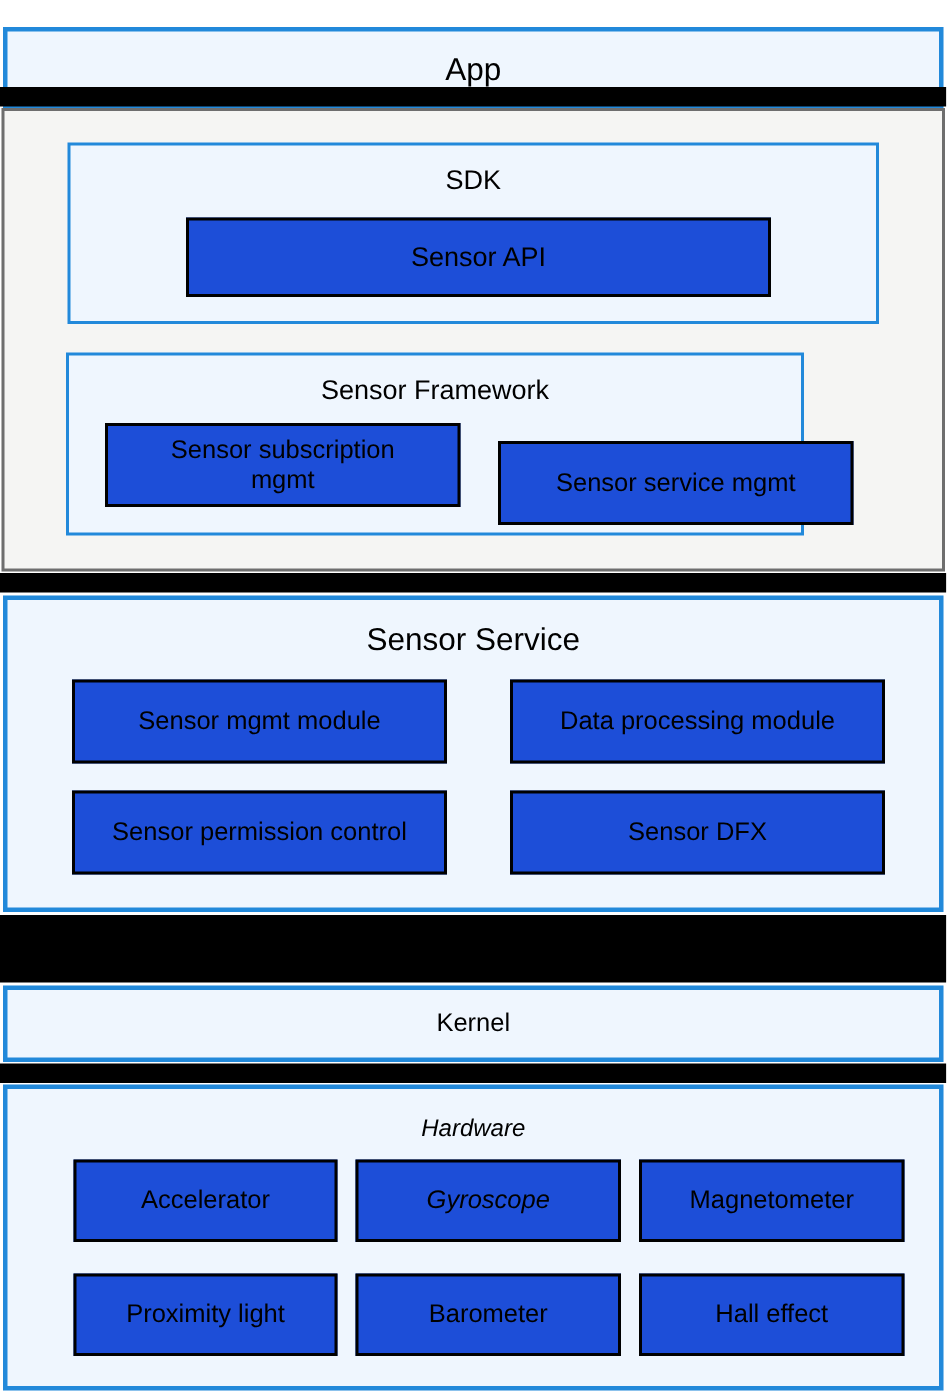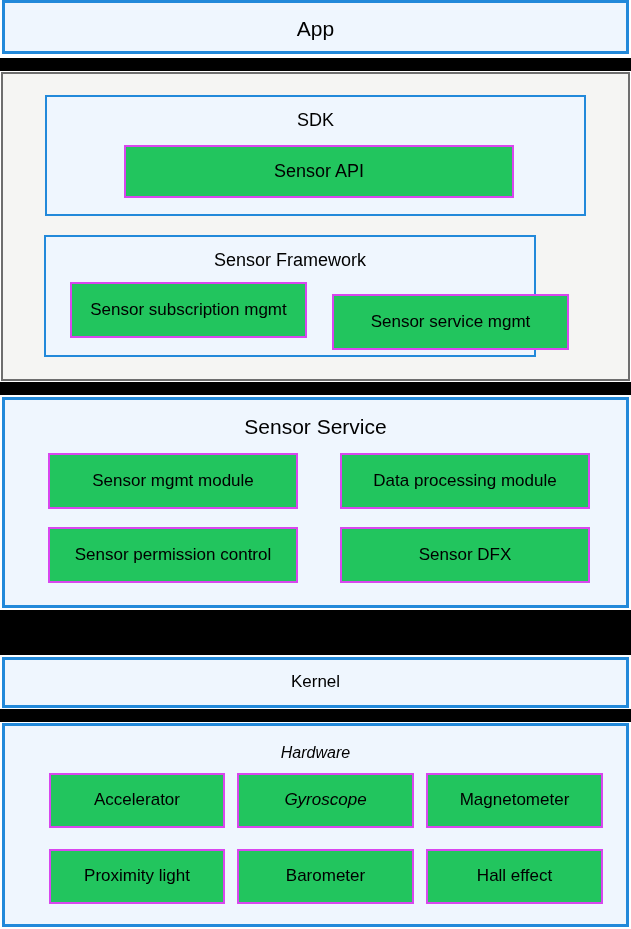--- a/index.html
+++ b/index.html
@@ -53,22 +53,22 @@
     position: absolute;
     box-sizing: border-box;
     background: #eff6fe;
     border: 2px solid #2289da;
   }
 
   
   .module {
     position: absolute;
     box-sizing: border-box;
-    background: #22c55e;
-    border: 2px solid #d946ef;
+    background: #1d4ed8;
+    border: 2px solid #000000;
     display: flex;
     align-items: center;
     justify-content: center;
     text-align: center;
     line-height: 1.18;
   }
 
   
   .title {
     position: absolute;
@@ -85,41 +85,41 @@
   .t-kernel   { font-size: 17px; }
   .t-hardware { font-size: 16px; font-style: italic; }
   .m-17 { font-size: 17px; }
   .m-18 { font-size: 18px; }
 </style>
 </head>
 <body>
 
 <div id="diagram">
 
-  <div class="layer" style="left:2px; top:0; width:627px; height:54px;">
+  <div class="layer" style="left:2px; top:18px; width:627px; height:54px;">
     <div class="title t-app" style="top:14px;">App</div>
   </div>
 
   <div class="bar" style="left:0px; top:58px; width:631px; height:13px;"></div>
 
   <div class="panel-gray" style="left:1px; top:72px; width:629px; height:309px;"></div>
 
   <div class="sublayer" style="left:45px; top:95px; width:541px; height:121px;">
     <div class="title t-sdk" style="top:13px;">SDK</div>
   </div>
 
   <div class="module m-18" style="left:124px; top:145px; width:390px; height:53px;">
     <span>Sensor API</span>
   </div>
 
   <div class="sublayer" style="left:44px; top:235px; width:492px; height:122px;">
     <div class="title t-frame" style="top:13px;">Sensor Framework</div>
   </div>
 
-  <div class="module m-17" style="left:70px; top:282px; width:237px; height:56px; padding:0 10px;">
+  <div class="module m-17" style="left:70px; top:282px; width:237px; height:56px; padding:0 20px;">
     <span>Sensor subscription mgmt</span>
   </div>
 
   <div class="module m-17" style="left:332px; top:294px; width:237px; height:56px; padding:0 10px;">
     <span>Sensor service mgmt</span>
   </div>
 
   <div class="bar" style="left:0px; top:382px; width:631px; height:13px;"></div>
 
   <div class="layer" style="left:2px; top:397px; width:627px; height:211px;">

